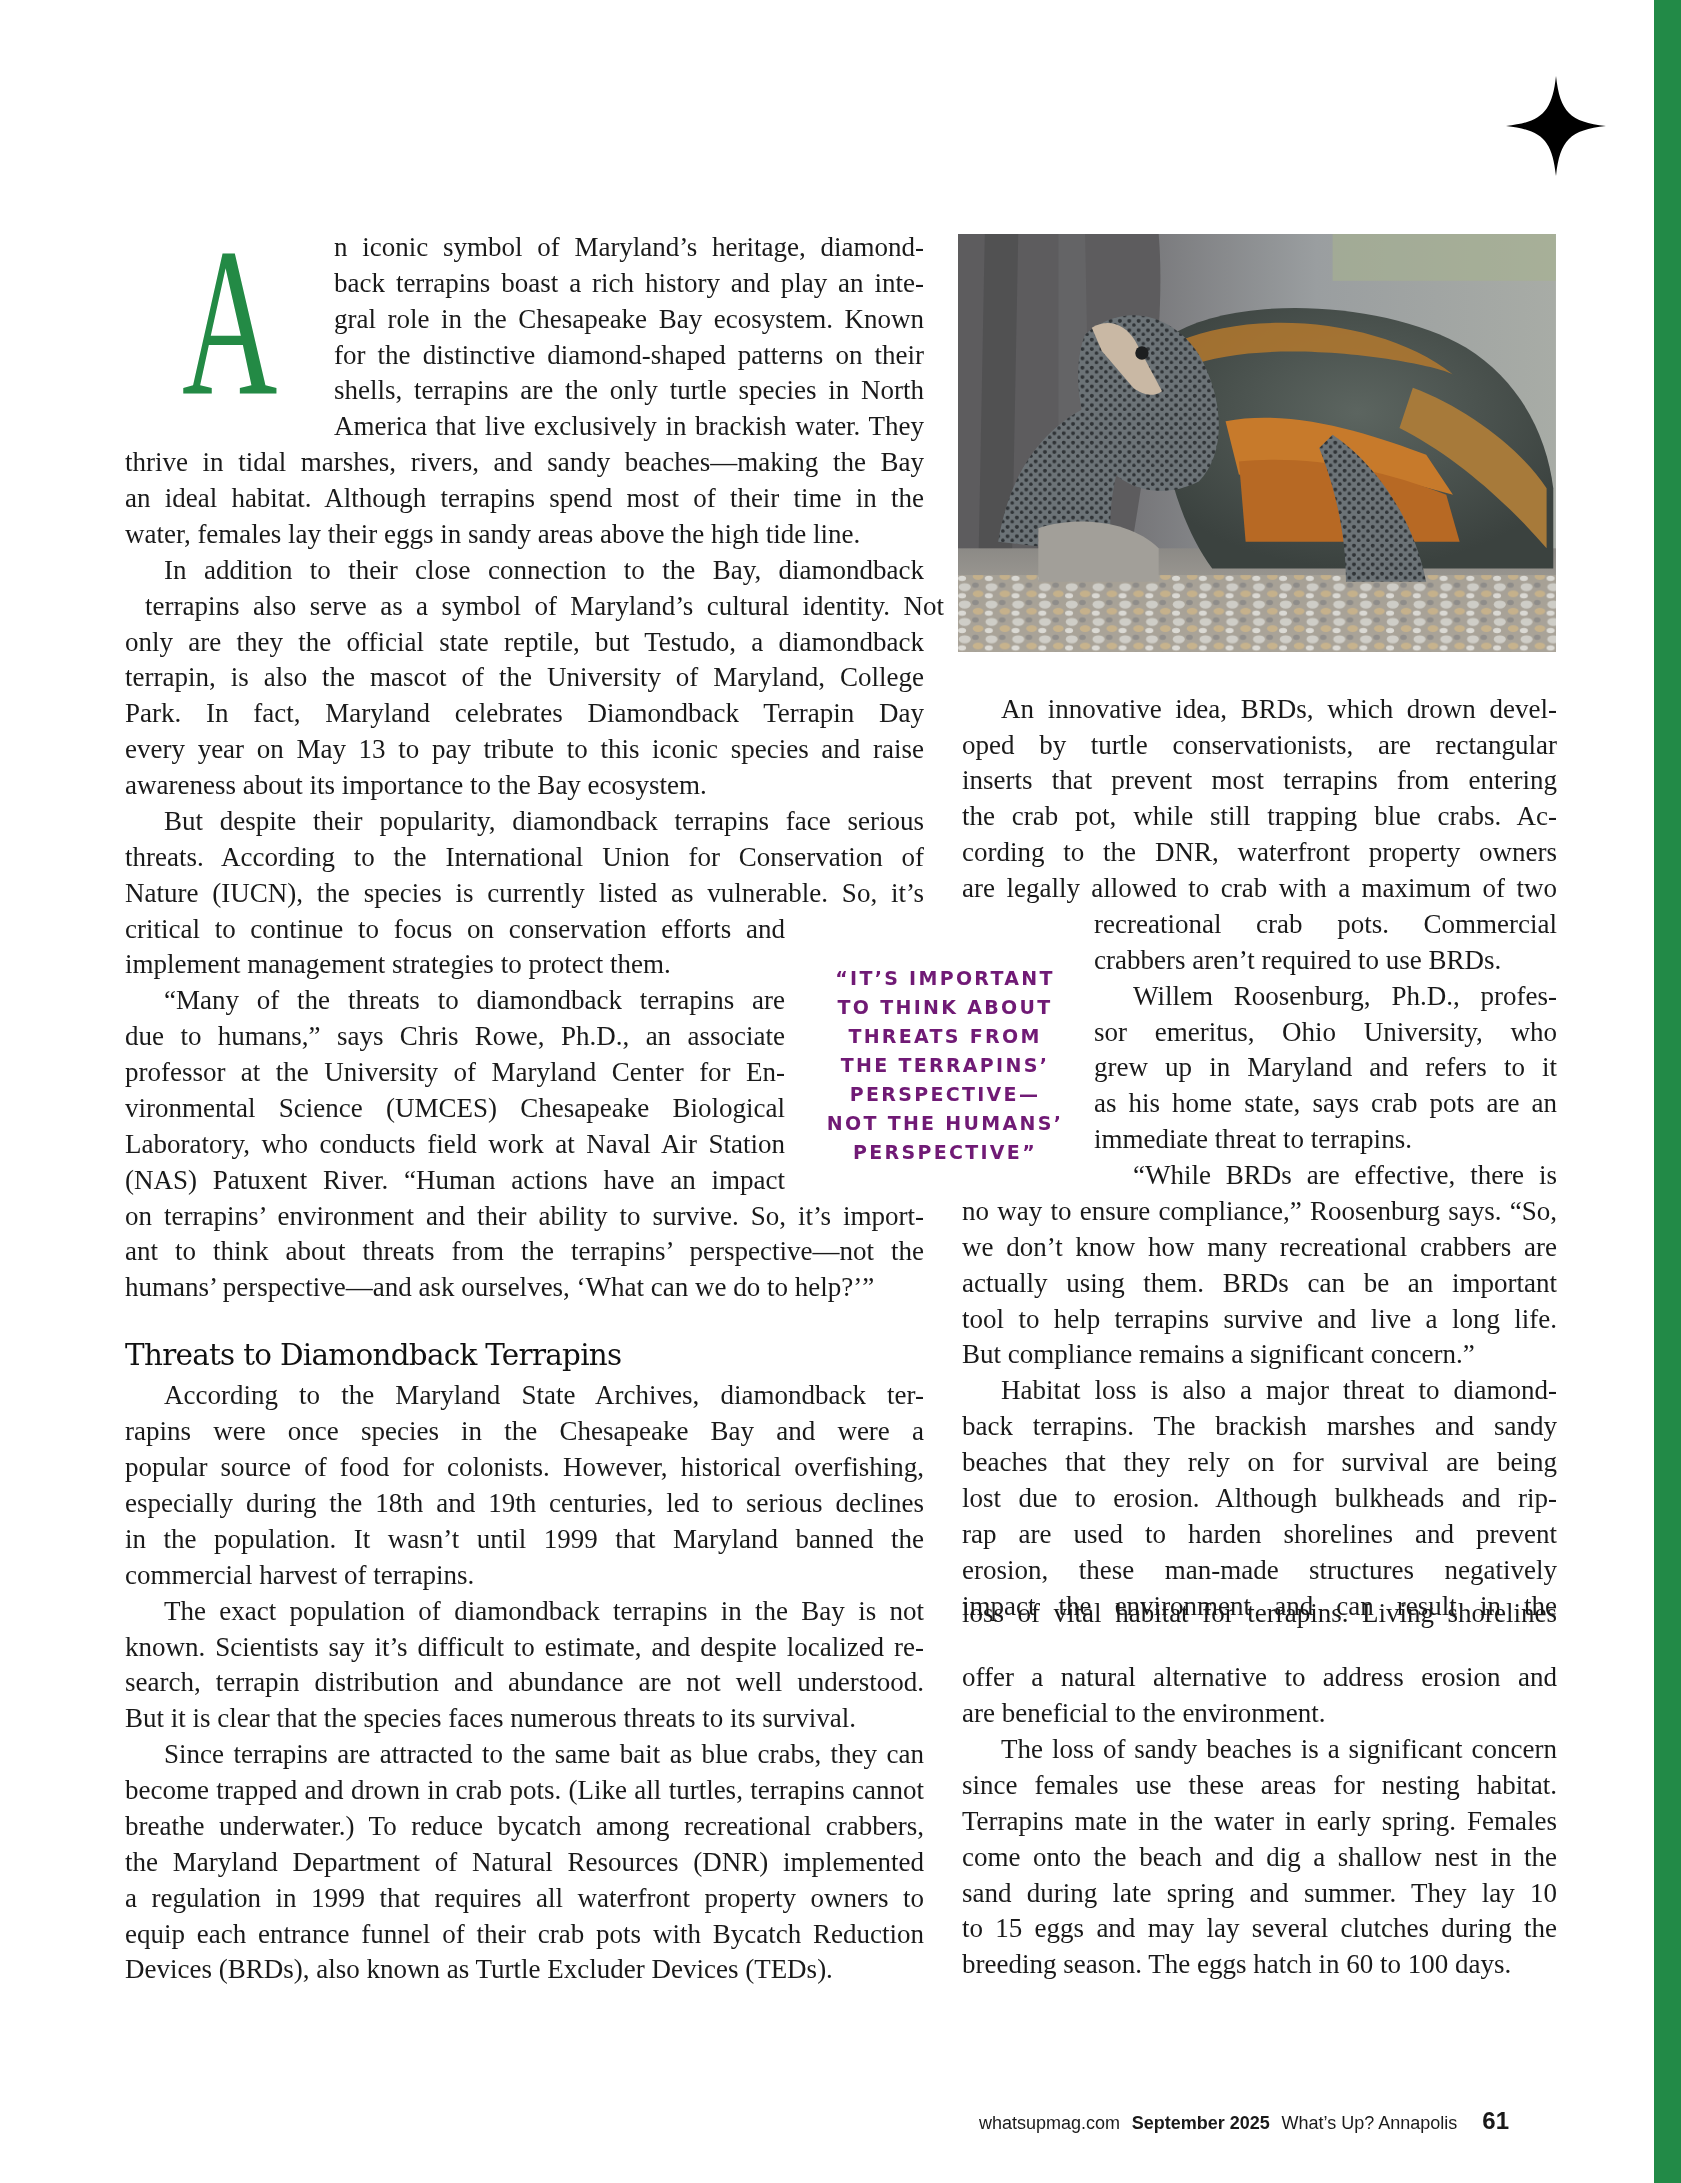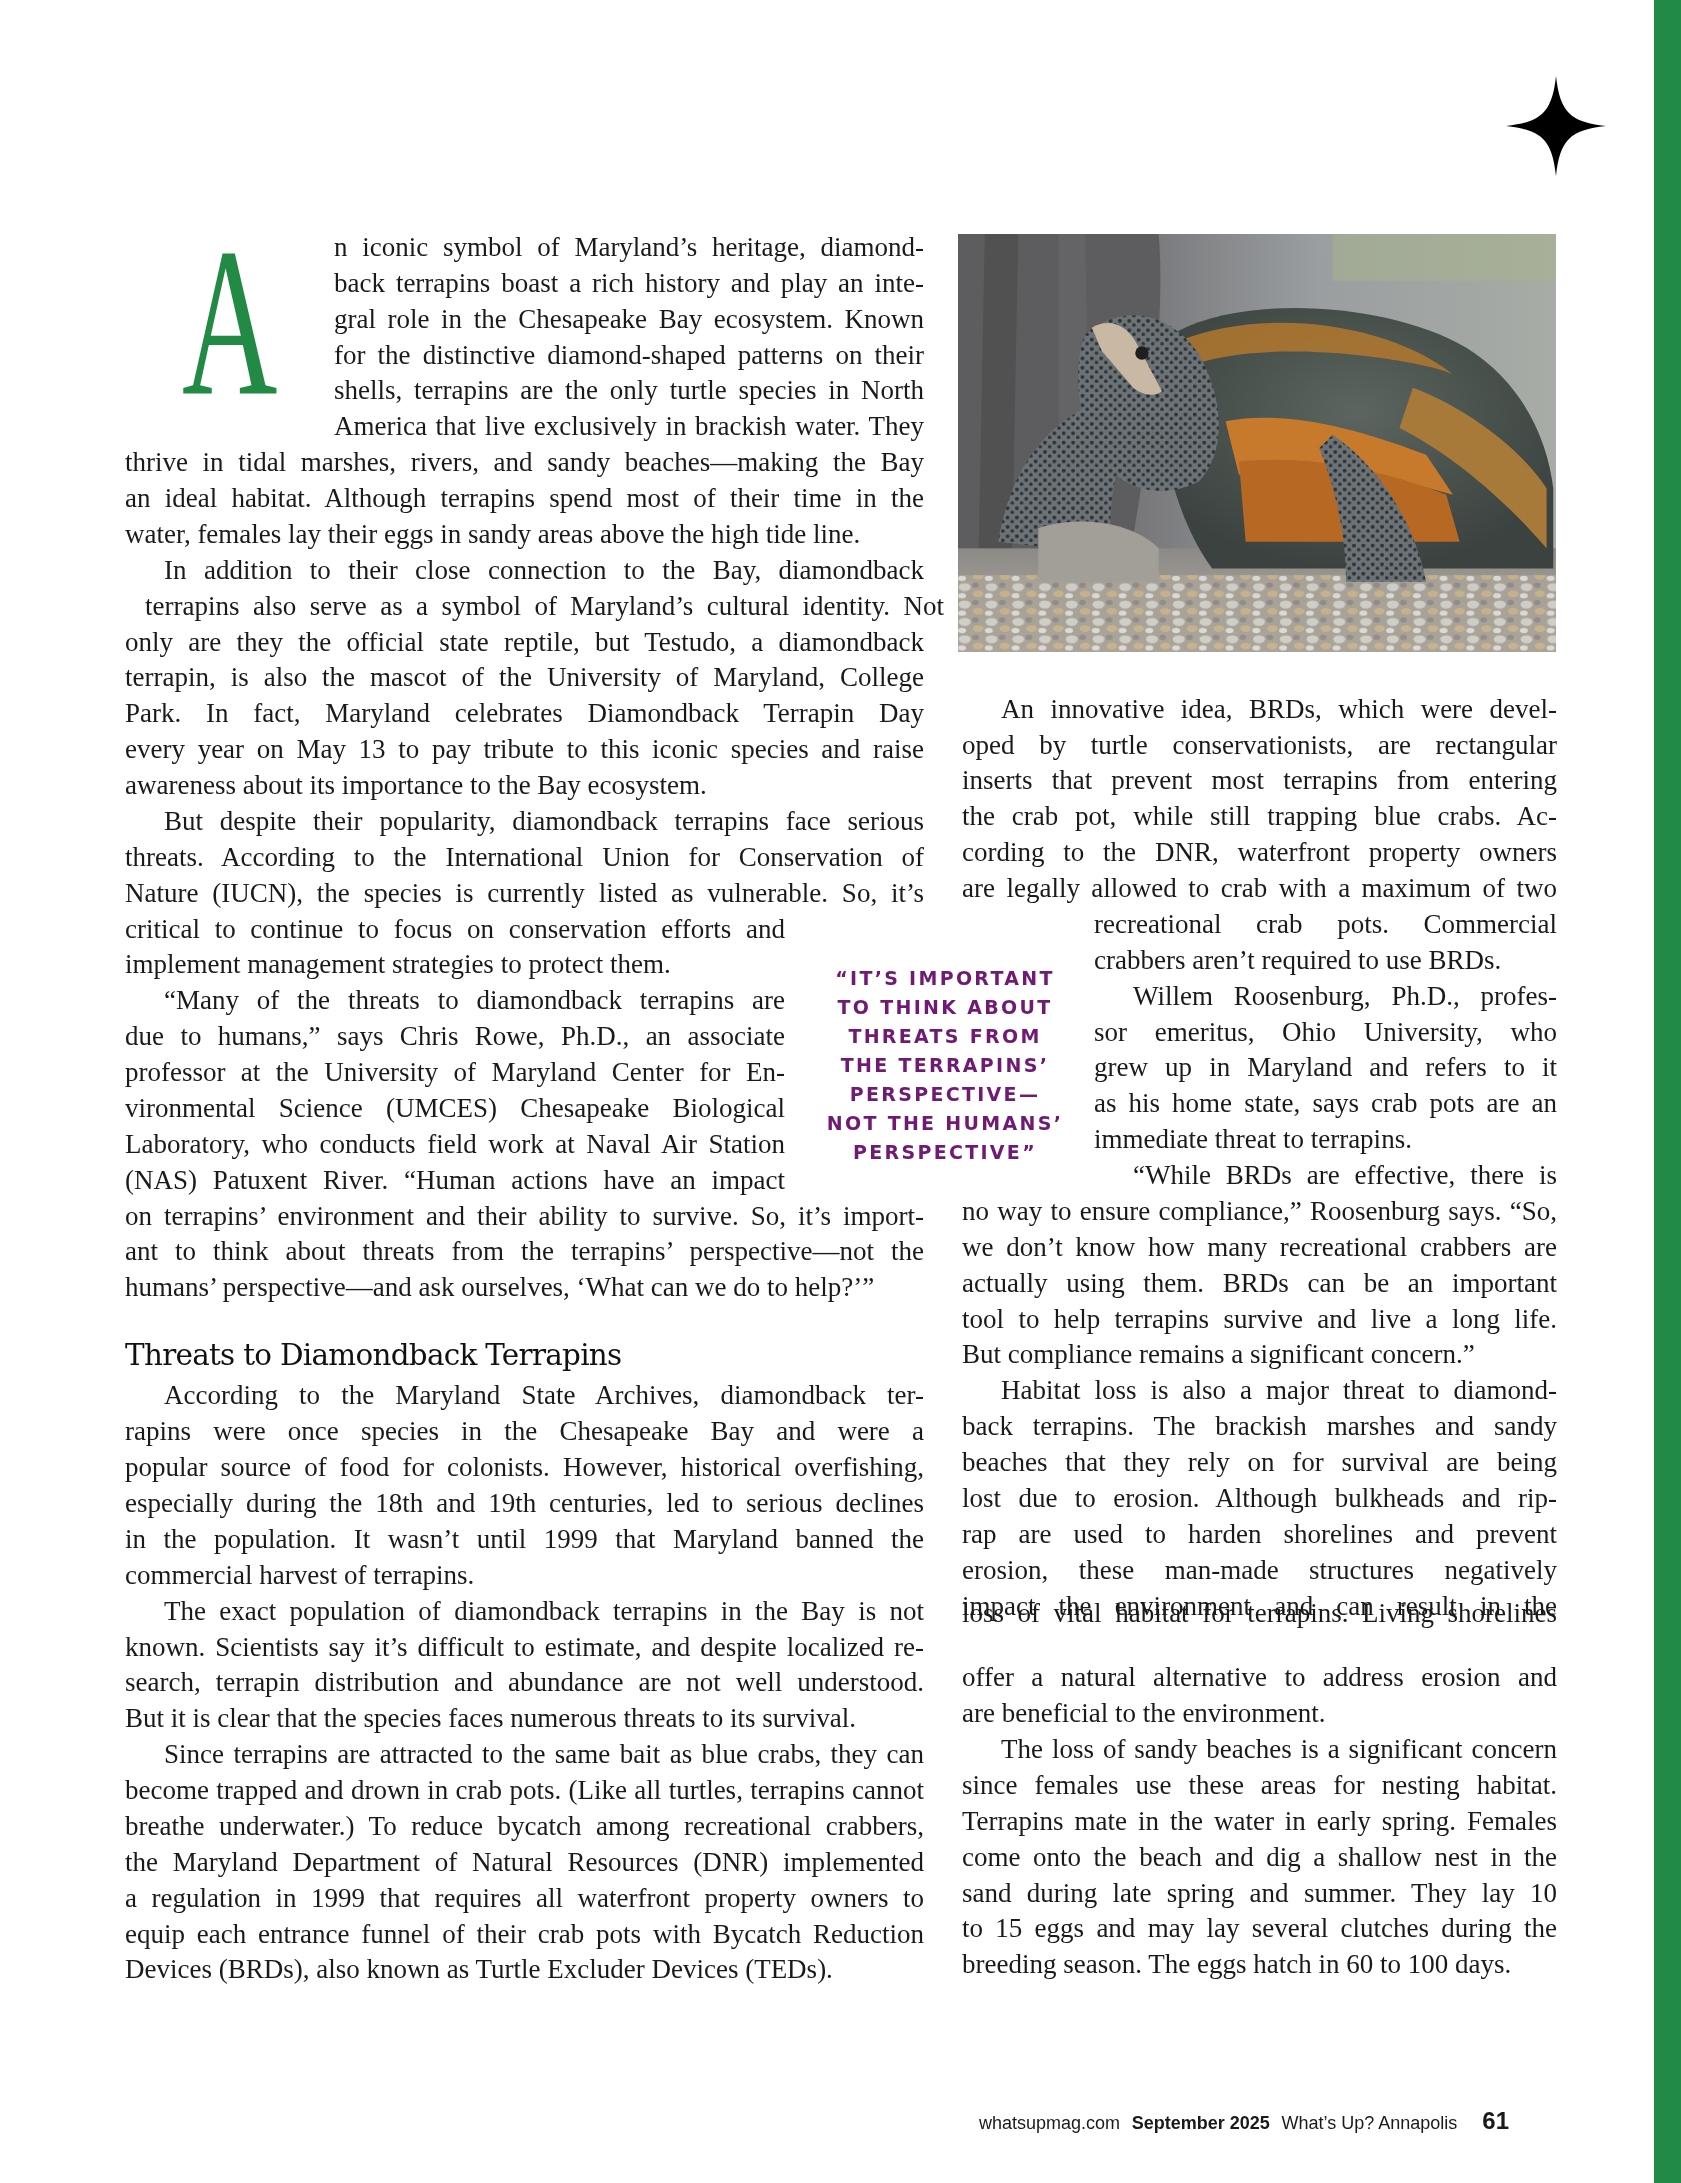--- a/index.html
+++ b/index.html
@@ -143,21 +143,21 @@
       <div class="line indent" style="left: 125px; width: 799px; top: 1736px;">Since terrapins are attracted to the same bait as blue crabs, they can</div>
       <div class="line" style="left: 125px; width: 799px; top: 1772px;">become trapped and drown in crab pots. (Like all turtles, terrapins cannot</div>
       <div class="line" style="left: 125px; width: 799px; top: 1808px;">breathe underwater.) To reduce bycatch among recreational crabbers,</div>
       <div class="line" style="left: 125px; width: 799px; top: 1844px;">the Maryland Department of Natural Resources (DNR) implemented</div>
       <div class="line" style="left: 125px; width: 799px; top: 1880px;">a regulation in 1999 that requires all waterfront property owners to</div>
       <div class="line" style="left: 125px; width: 799px; top: 1916px;">equip each entrance funnel of their crab pots with Bycatch Reduction</div>
       <div class="line last" style="left: 125px; width: 799px; top: 1951px;">Devices (BRDs), also known as Turtle Excluder Devices (TEDs).</div>
     </div>
 
   <div id="right-col">
-      <div class="line indent" style="left: 962px; width: 595px; top: 691px;">An innovative idea, BRDs, which were devel-</div>
+      <div class="line indent" style="left: 962px; width: 595px; top: 691px;">An innovative idea, BRDs, which drown devel-</div>
       <div class="line" style="left: 962px; width: 595px; top: 727px;">oped by turtle conservationists, are rectangular</div>
       <div class="line" style="left: 962px; width: 595px; top: 762px;">inserts that prevent most terrapins from entering</div>
       <div class="line" style="left: 962px; width: 595px; top: 798px;">the crab pot, while still trapping blue crabs. Ac-</div>
       <div class="line" style="left: 962px; width: 595px; top: 834px;">cording to the DNR, waterfront property owners</div>
       <div class="line" style="left: 962px; width: 595px; top: 870px;">are legally allowed to crab with a maximum of two</div>
       <div class="line" style="left: 1094px; width: 463px; top: 906px;">recreational crab pots. Commercial</div>
       <div class="line last" style="left: 1094px; width: 463px; top: 942px;">crabbers aren’t required to use BRDs.</div>
       <div class="line indent" style="left: 1094px; width: 463px; top: 978px;">Willem Roosenburg, Ph.D., profes-</div>
       <div class="line" style="left: 1094px; width: 463px; top: 1014px;">sor emeritus, Ohio University, who</div>
       <div class="line" style="left: 1094px; width: 463px; top: 1049px;">grew up in Maryland and refers to it</div>

